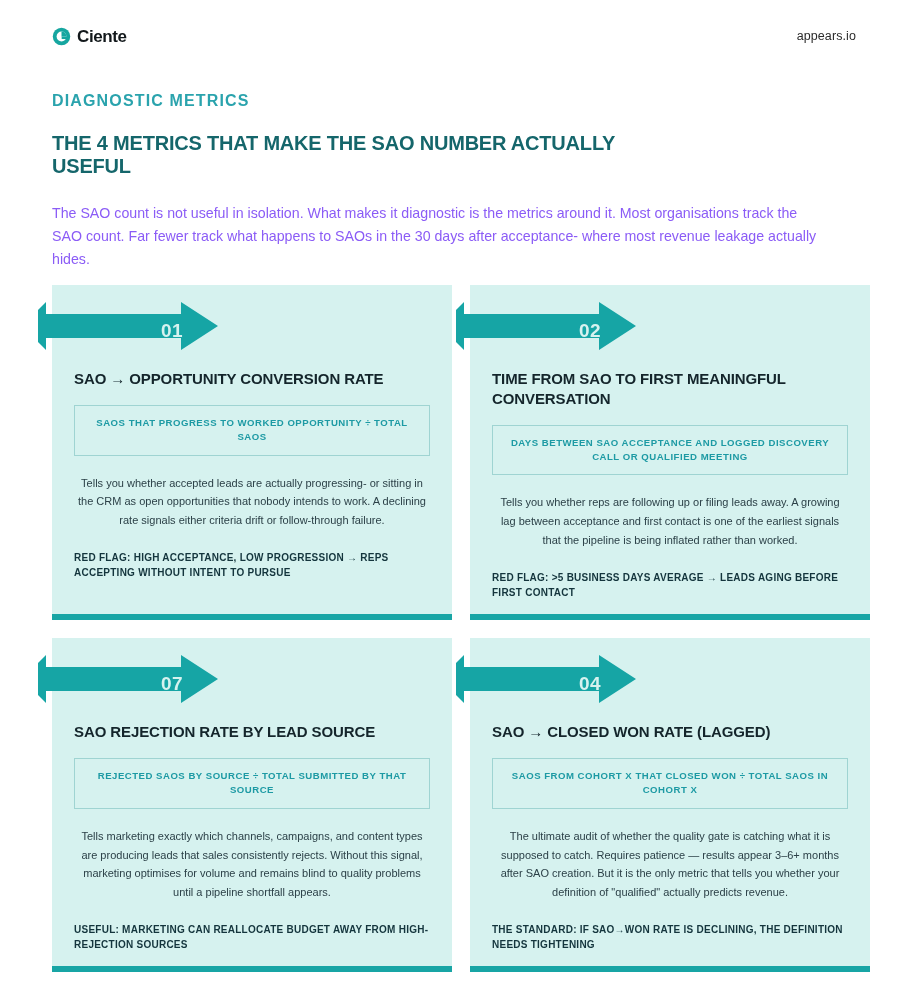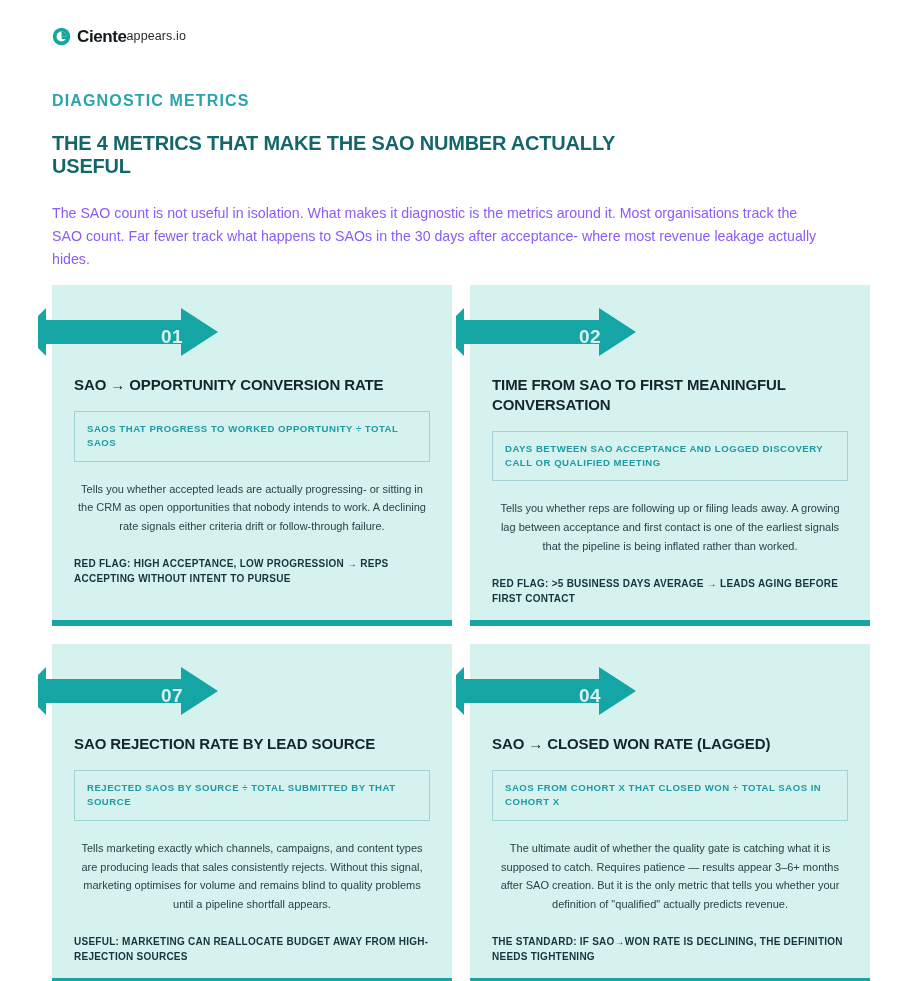--- a/index.html
+++ b/index.html
@@ -16,21 +16,21 @@
     position: relative;
   }
 
   
   .topbar {
     position: absolute;
     top: 0; left: 0; right: 0;
     height: 72px;
     display: flex;
     align-items: center;
-    justify-content: flex-start;
+    justify-content: space-between;
     padding: 0 46px 0 52px;
     box-sizing: border-box;
   }
   .brand {
     display: flex;
     align-items: center;
     gap: 6px;
   }
   .brand-mark {
     width: 19px;
@@ -93,21 +93,21 @@
     display: grid;
     grid-template-columns: 400px 400px;
     column-gap: 18px;
     row-gap: 18px;
   }
   .card {
     position: relative;
     background: #d6f2ef;
     border-bottom: 6px solid #18a5a5;
     box-sizing: border-box;
-    padding: 6px 0 14px 0;
+    padding: 0 0 14px 0;
     min-height: 315px;
   }
 
   
   .arrow-wrap {
     position: relative;
     height: 78px;
     margin-left: -14px;
     width: 186px;
   }
@@ -149,20 +149,21 @@
     box-sizing: border-box;
   }
   .formula-text {
     font-size: 9.6px;
     font-weight: 700;
     letter-spacing: 0.5px;
     line-height: 1.5;
     color: #1d9aa4;
     text-transform: uppercase;
     display: block;
+    text-align: center;
   }
   .body-text {
     font-size: 11px;
     line-height: 1.72;
     color: #2c4148;
     margin: 0 0 20px 0;
     text-align: center;
   }
   .flag-text {
     font-size: 10px;

